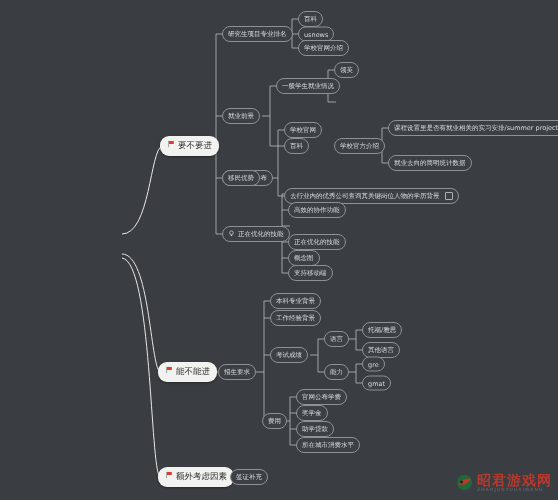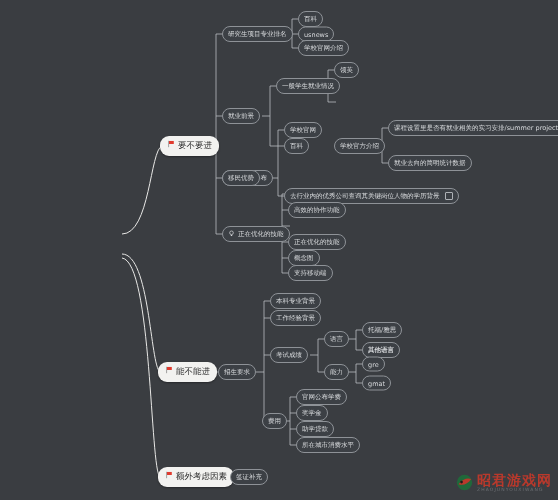--- a/index.html
+++ b/index.html
@@ -254,21 +254,21 @@
   </div>
   <div class="node cap" style="left:270px;top:355px;">
     <span>考试成绩</span>
   </div>
   <div class="node cap" style="left:324px;top:339px;">
     <span>语言</span>
   </div>
   <div class="node cap" style="left:362px;top:330px;">
     <span>托福/雅思</span>
   </div>
-  <div class="node cap" style="left:362px;top:350px;font-weight:bold;">
+  <div class="node cap" style="left:362px;top:350px;">
     <span>其他语言</span>
   </div>
   <div class="node cap" style="left:324px;top:372px;">
     <span>能力</span>
   </div>
   <div class="node cap" style="left:362px;top:364px;">
     <span>gre</span>
   </div>
   <div class="node cap" style="left:362px;top:383px;">
     <span>gmat</span>

